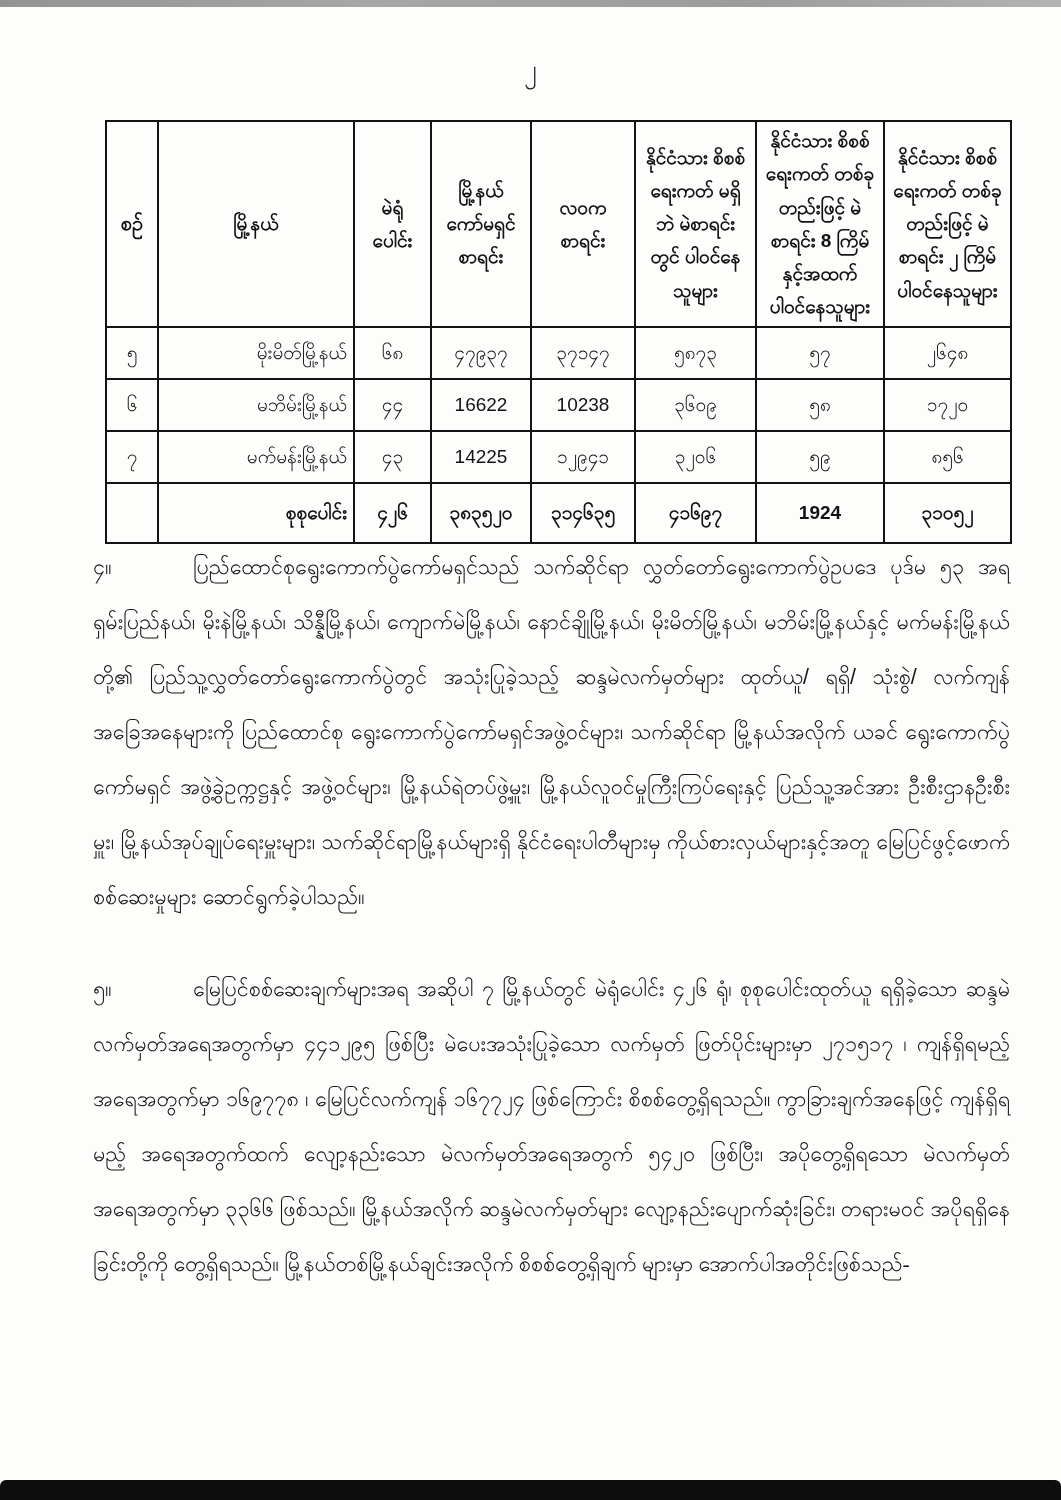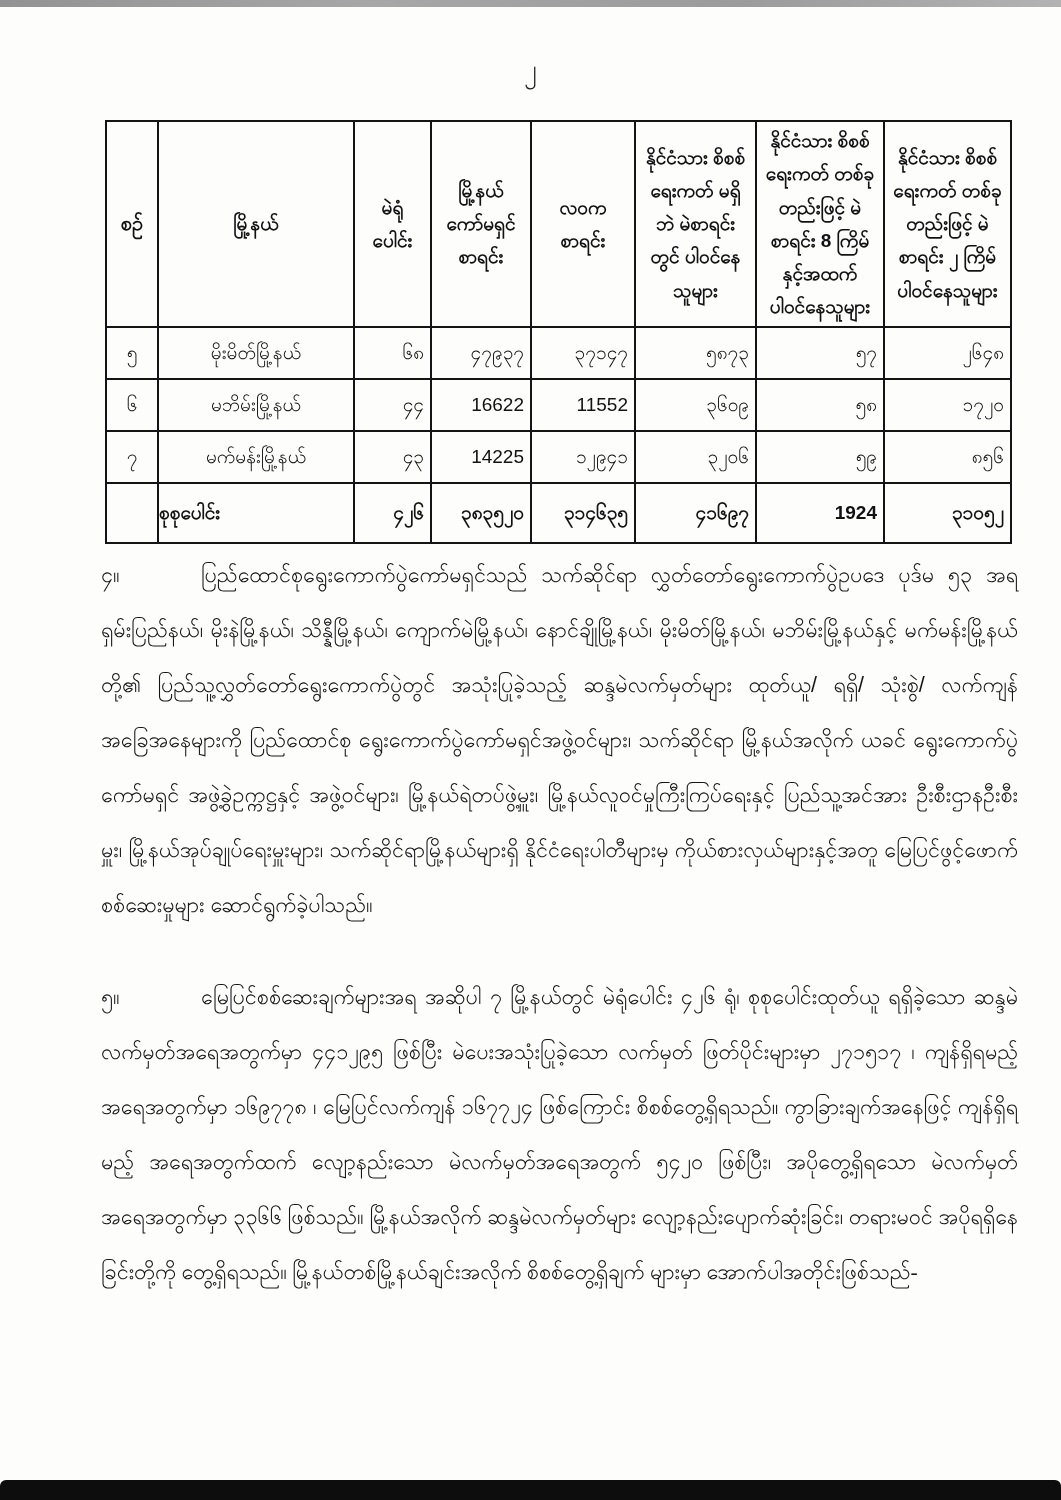--- a/index.html
+++ b/index.html
@@ -30,29 +30,29 @@
   }
   table.stat-table td,table.stat-table th{
     border:2.5px solid #141414;
     padding:2px 6px;
     vertical-align:middle;
     line-height:1.75;
   }
   th.hdr{font-weight:700;text-align:center;height:196px;font-size:19px;padding:4px 5px;}
   th.hdr-sn{font-size:20px;line-height:1.5;}
   td.c-sn{text-align:center;height:46px;}
-  td.c-town{text-align:center;padding-left:10px;}
-  td.c-num{text-align:right;padding-right:16px;}
+  td.c-town{text-align:right;padding-left:10px;}
+  td.c-num{text-align:center;padding-right:16px;}
   tr.total-row td{font-weight:700;height:54px;}
-  tr.total-row td.c-town{text-align:left;padding-left:0;}
+  tr.total-row td.c-town{text-align:right;padding-left:0;}
   .para{
     position:absolute;left:93px;width:917px;
     font-size:21.5px;line-height:55px;
     text-align:justify;color:#141414;
-    margin:8px;
+    margin:0;
   }
   .para-4{top:540px;}
   .para-5{top:962px;font-family:Liberation Serif, serif;}
   .para-num{display:inline-block;min-width:38px;}
   .num-gap{display:inline-block;width:62px;}
 </style>
 </head>
 <body>
 
 <div class="scan-band-top"></div>
@@ -91,21 +91,21 @@
       <td class="c-num">၃၇၁၄၇</td>
       <td class="c-num">၅၈၇၃</td>
       <td class="c-num">၅၇</td>
       <td class="c-num">၂၆၄၈</td>
     </tr>
     <tr>
       <td class="c-sn">၆</td>
       <td class="c-town">မဘိမ်းမြို့နယ်</td>
       <td class="c-num">၄၄</td>
       <td class="c-num">16622</td>
-      <td class="c-num">11552</td>
+      <td class="c-num">10238</td>
       <td class="c-num">၃၆၀၉</td>
       <td class="c-num">၅၈</td>
       <td class="c-num">၁၇၂၀</td>
     </tr>
     <tr>
       <td class="c-sn">၇</td>
       <td class="c-town">မက်မန်းမြို့နယ်</td>
       <td class="c-num">၄၃</td>
       <td class="c-num">14225</td>
       <td class="c-num">၁၂၉၄၁</td>

